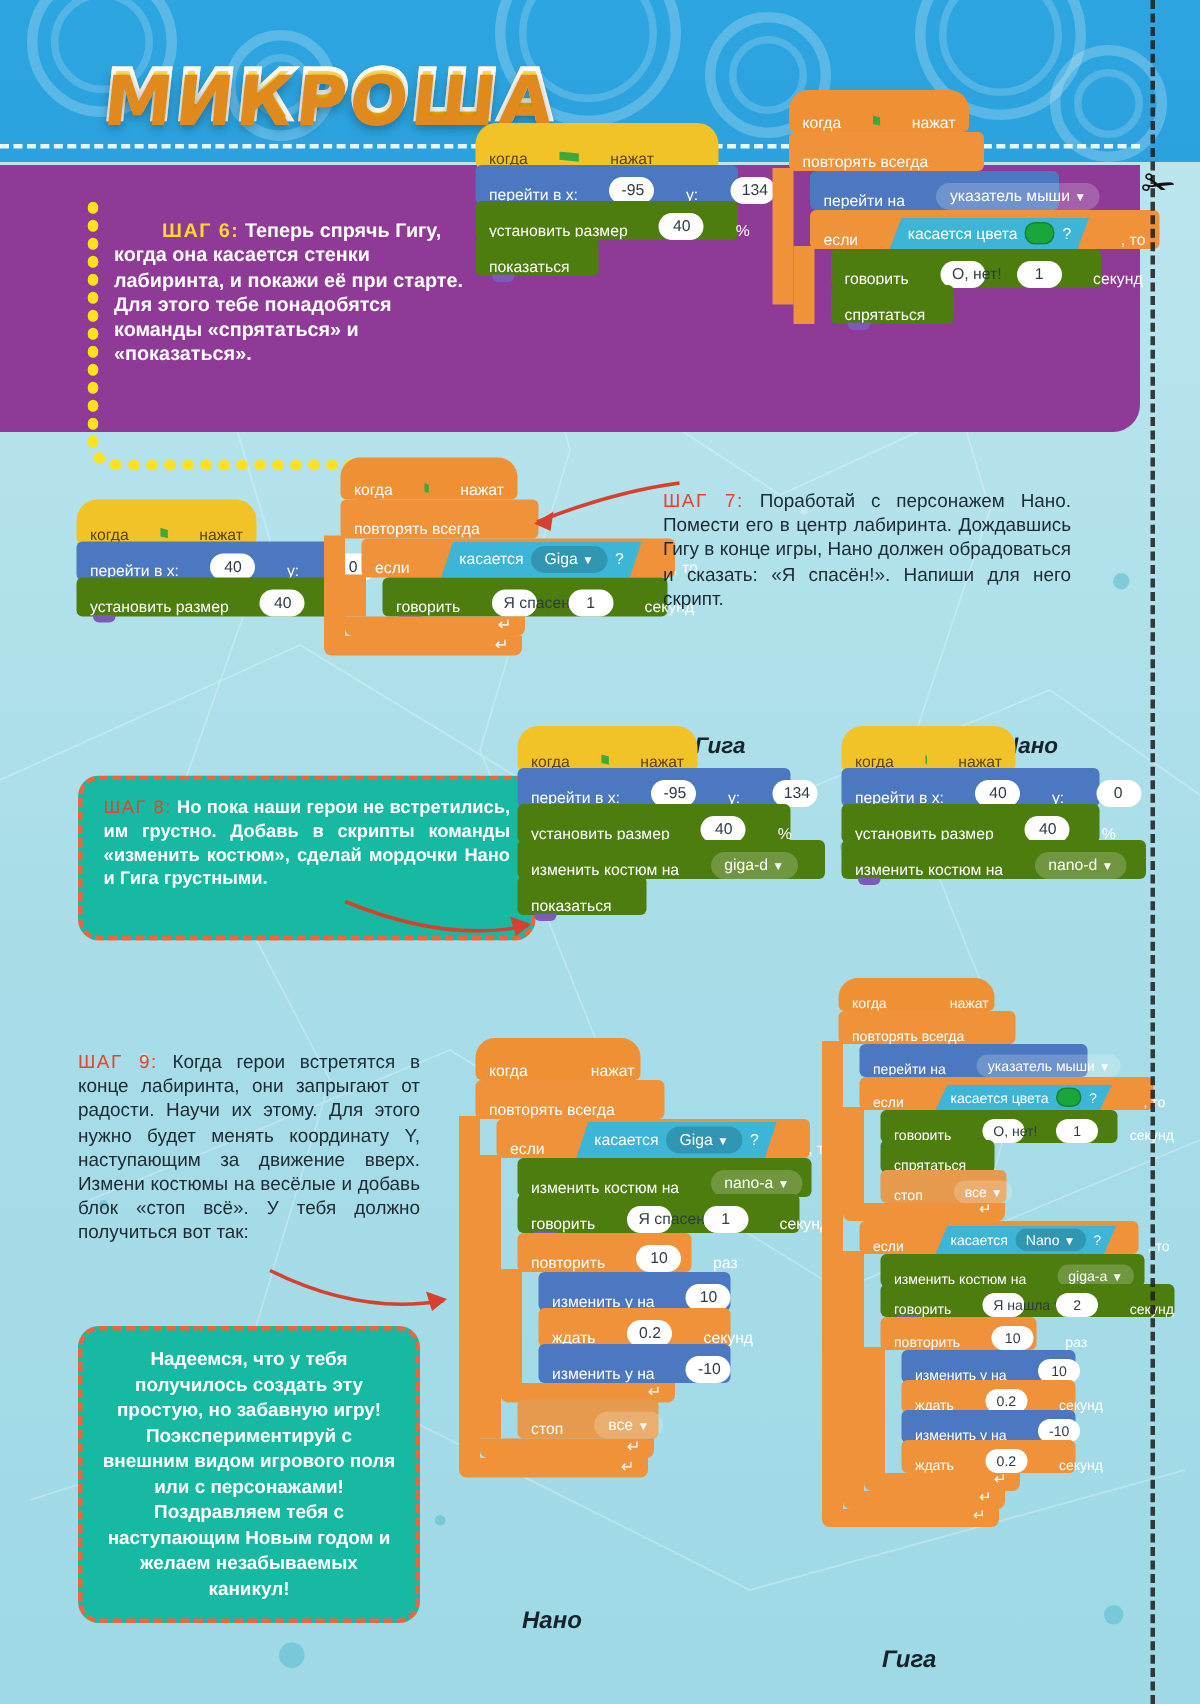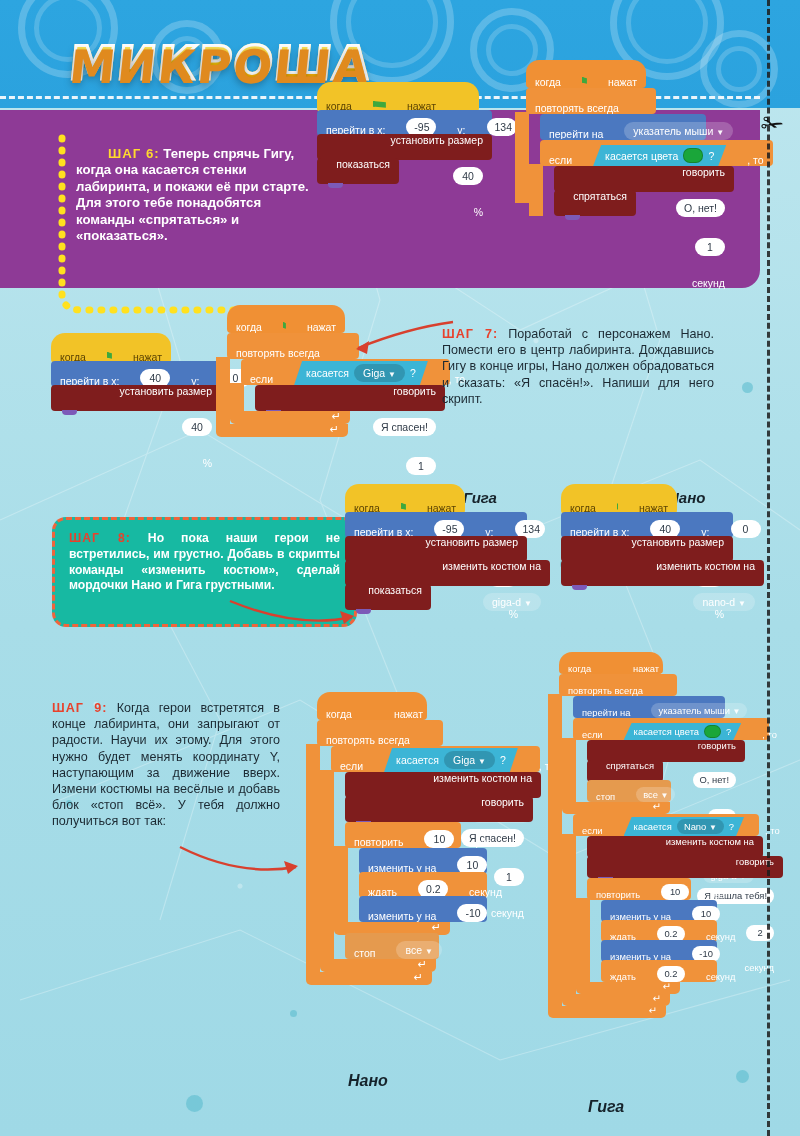--- a/index.html
+++ b/index.html
@@ -68,21 +68,21 @@
   
   .panel-purple{
     position:absolute;left:0;top:110px;width:760px;height:178px;
     background:#8e3a96;border-radius:0 0 18px 0;
   }
   .step6-text{
     position:absolute;left:76px;top:146px;width:240px;
     color:#ffffff;font-size:13.2px;line-height:16.4px;font-weight:bold;
   }
   .steplabel-y{color:#ffd92e;font-weight:bold;letter-spacing:1px;padding-left:32px;}
-  .steplabel-r{color:#e8412c;font-weight:bold;letter-spacing:1px;}
+  .steplabel-r{color:#e8412c;font-weight:normal;letter-spacing:1px;}
 
   
   .body-text{position:absolute;color:#1c2a33;font-size:12.6px;line-height:16.2px;text-align:justify;}
 
   .teal-box{
     position:absolute;background:#17b9a2;border:3px dashed #f0643c;border-radius:14px;
     color:#ffffff;font-weight:bold;box-sizing:border-box;
   }
 
   .caption{position:absolute;font-style:italic;font-weight:bold;color:#16232b;font-size:15px;}
@@ -99,21 +99,21 @@
   }
   .blk:first-child{margin-top:0;}
   .blk .notch{
     position:absolute;left:11px;bottom:-4px;width:15px;height:5px;border-radius:0 0 4px 4px;
     background:inherit;
   }
   .evt{background:#f2c327;color:#5c4403;border-radius:4px 4px 4px 4px;height:30px;
        border-top-left-radius:14px;border-top-right-radius:14px;}
   .evt-o{background:#f09034;color:#fff;height:28px;border-top-left-radius:13px;border-top-right-radius:13px;}
   .mot{background:#4b78c0;}
-  .look{background:#7f1d1d;flex-direction:column;}
+  .look{background:#4d7c0f;}
   .ctl{background:#f0923a;}
   .gray{background:#e2a04e;}
 
   .oval{
     background:#fff;color:#2f3a47;border-radius:11px;padding:2px 8px;
     font-size:10.5px;min-width:14px;text-align:center;line-height:14px;
   }
   .pill{
     background:rgba(0,0,0,.17);border-radius:11px;padding:3px 9px;font-size:10.5px;color:#fff;
   }
@@ -423,20 +423,23 @@
 
   <div class="body-text" style="left:52px;top:700px;width:228px;">
     <span class="steplabel-r">ШАГ 9:</span>
     <span>Когда герои встретятся в конце лабиринта, они запрыгают от радости. Научи их этому. Для этого нужно будет менять координату Y, наступающим за движение вверх. Измени костюмы на весёлые и добавь блок «стоп всё». У тебя должно получиться вот так:</span>
   </div>
   <svg style="position:absolute;left:178px;top:845px;width:124px;height:34px">
     <path d="M2 2 Q62 32 118 22" stroke="#d8402e" stroke-width="2.4" fill="none"></path>
     <path d="M120 21 L106 16 L110 29 Z" fill="#d8402e"></path>
   </svg>
 
+  <div class="teal-box" style="left:52px;top:884px;width:228px;height:198px;padding:12px 12px;font-size:12.6px;line-height:17px;text-align:center;display:flex;align-items:center;justify-content:center;">
+    <span>Надеемся, что у тебя получилось создать эту простую, но забавную игру! Поэкспериментируй с внешним видом игрового поля или с персонажами! Поздравляем тебя с наступающим Новым годом и желаем незабываемых каникул!</span>
+  </div>
 
   <div class="stack" style="left:306px;top:692px;">
     <div class="blk evt-o" style="width:110px">
       <span>когда</span>
       <span class="flag"></span>
       <span>нажат</span>
       <i class="notch" style="background:#f09034"></i>
     </div>
     <div class="cwrap">
       <div class="blk ctl" style="width:126px">

